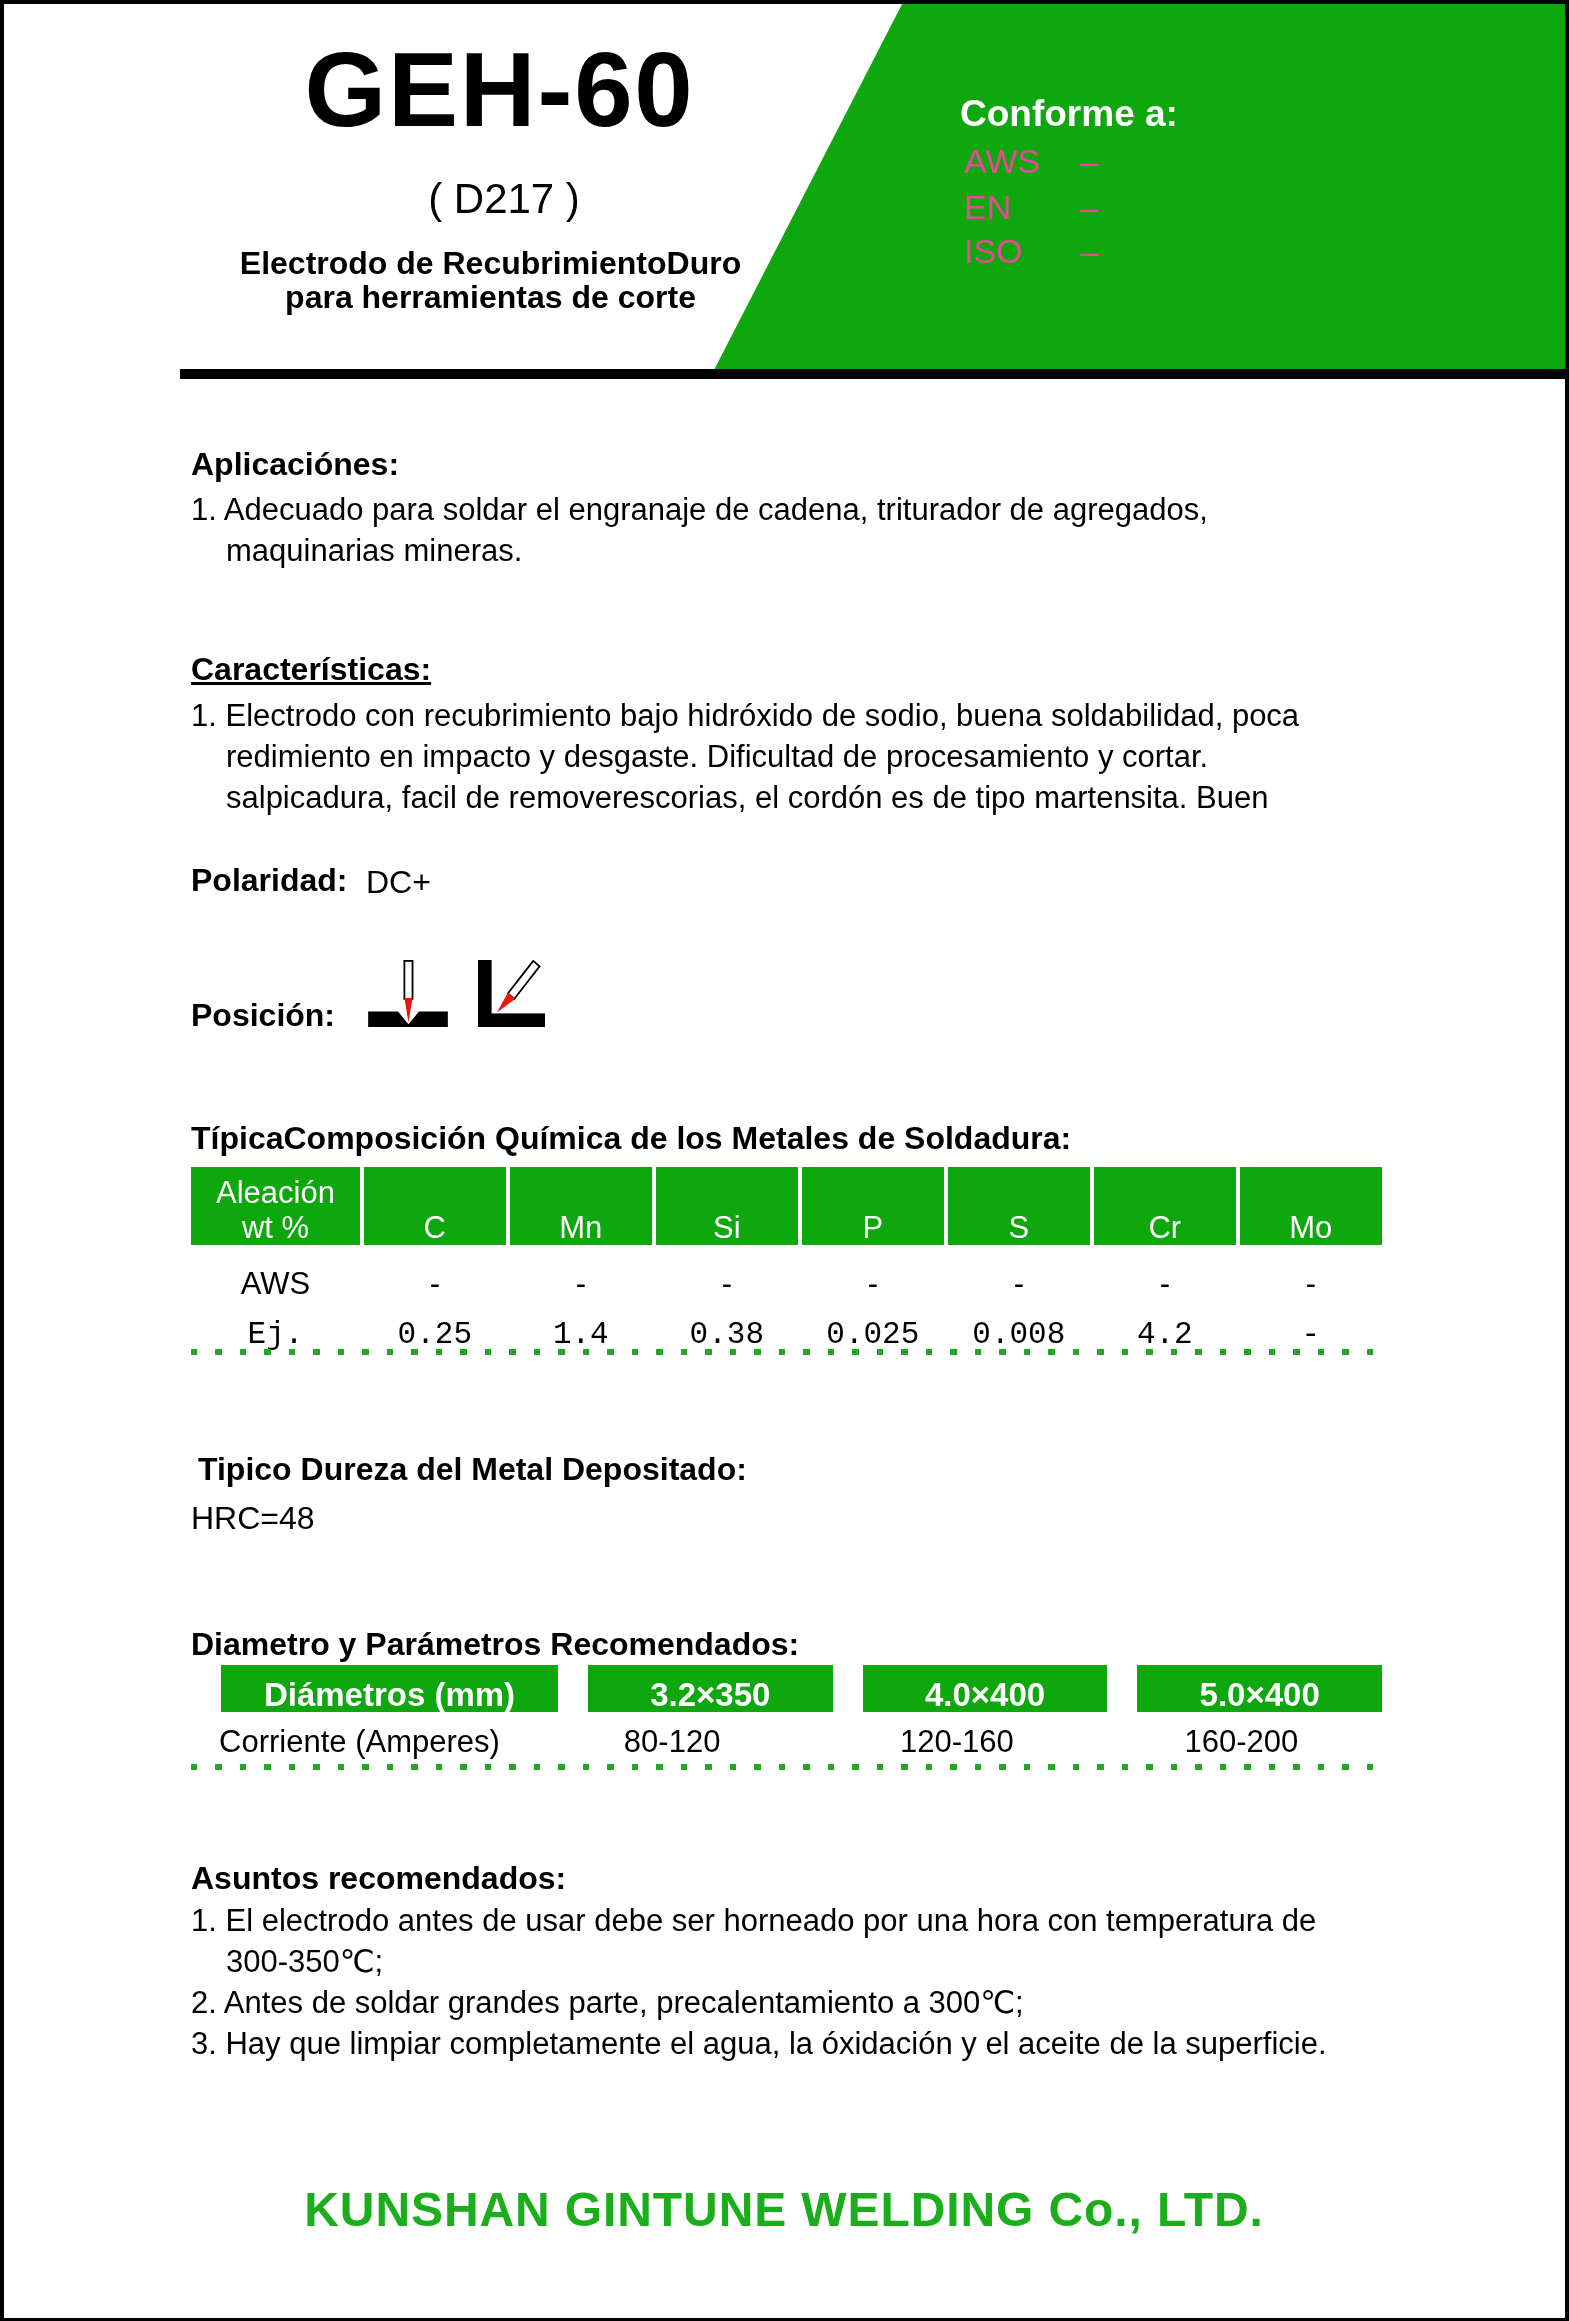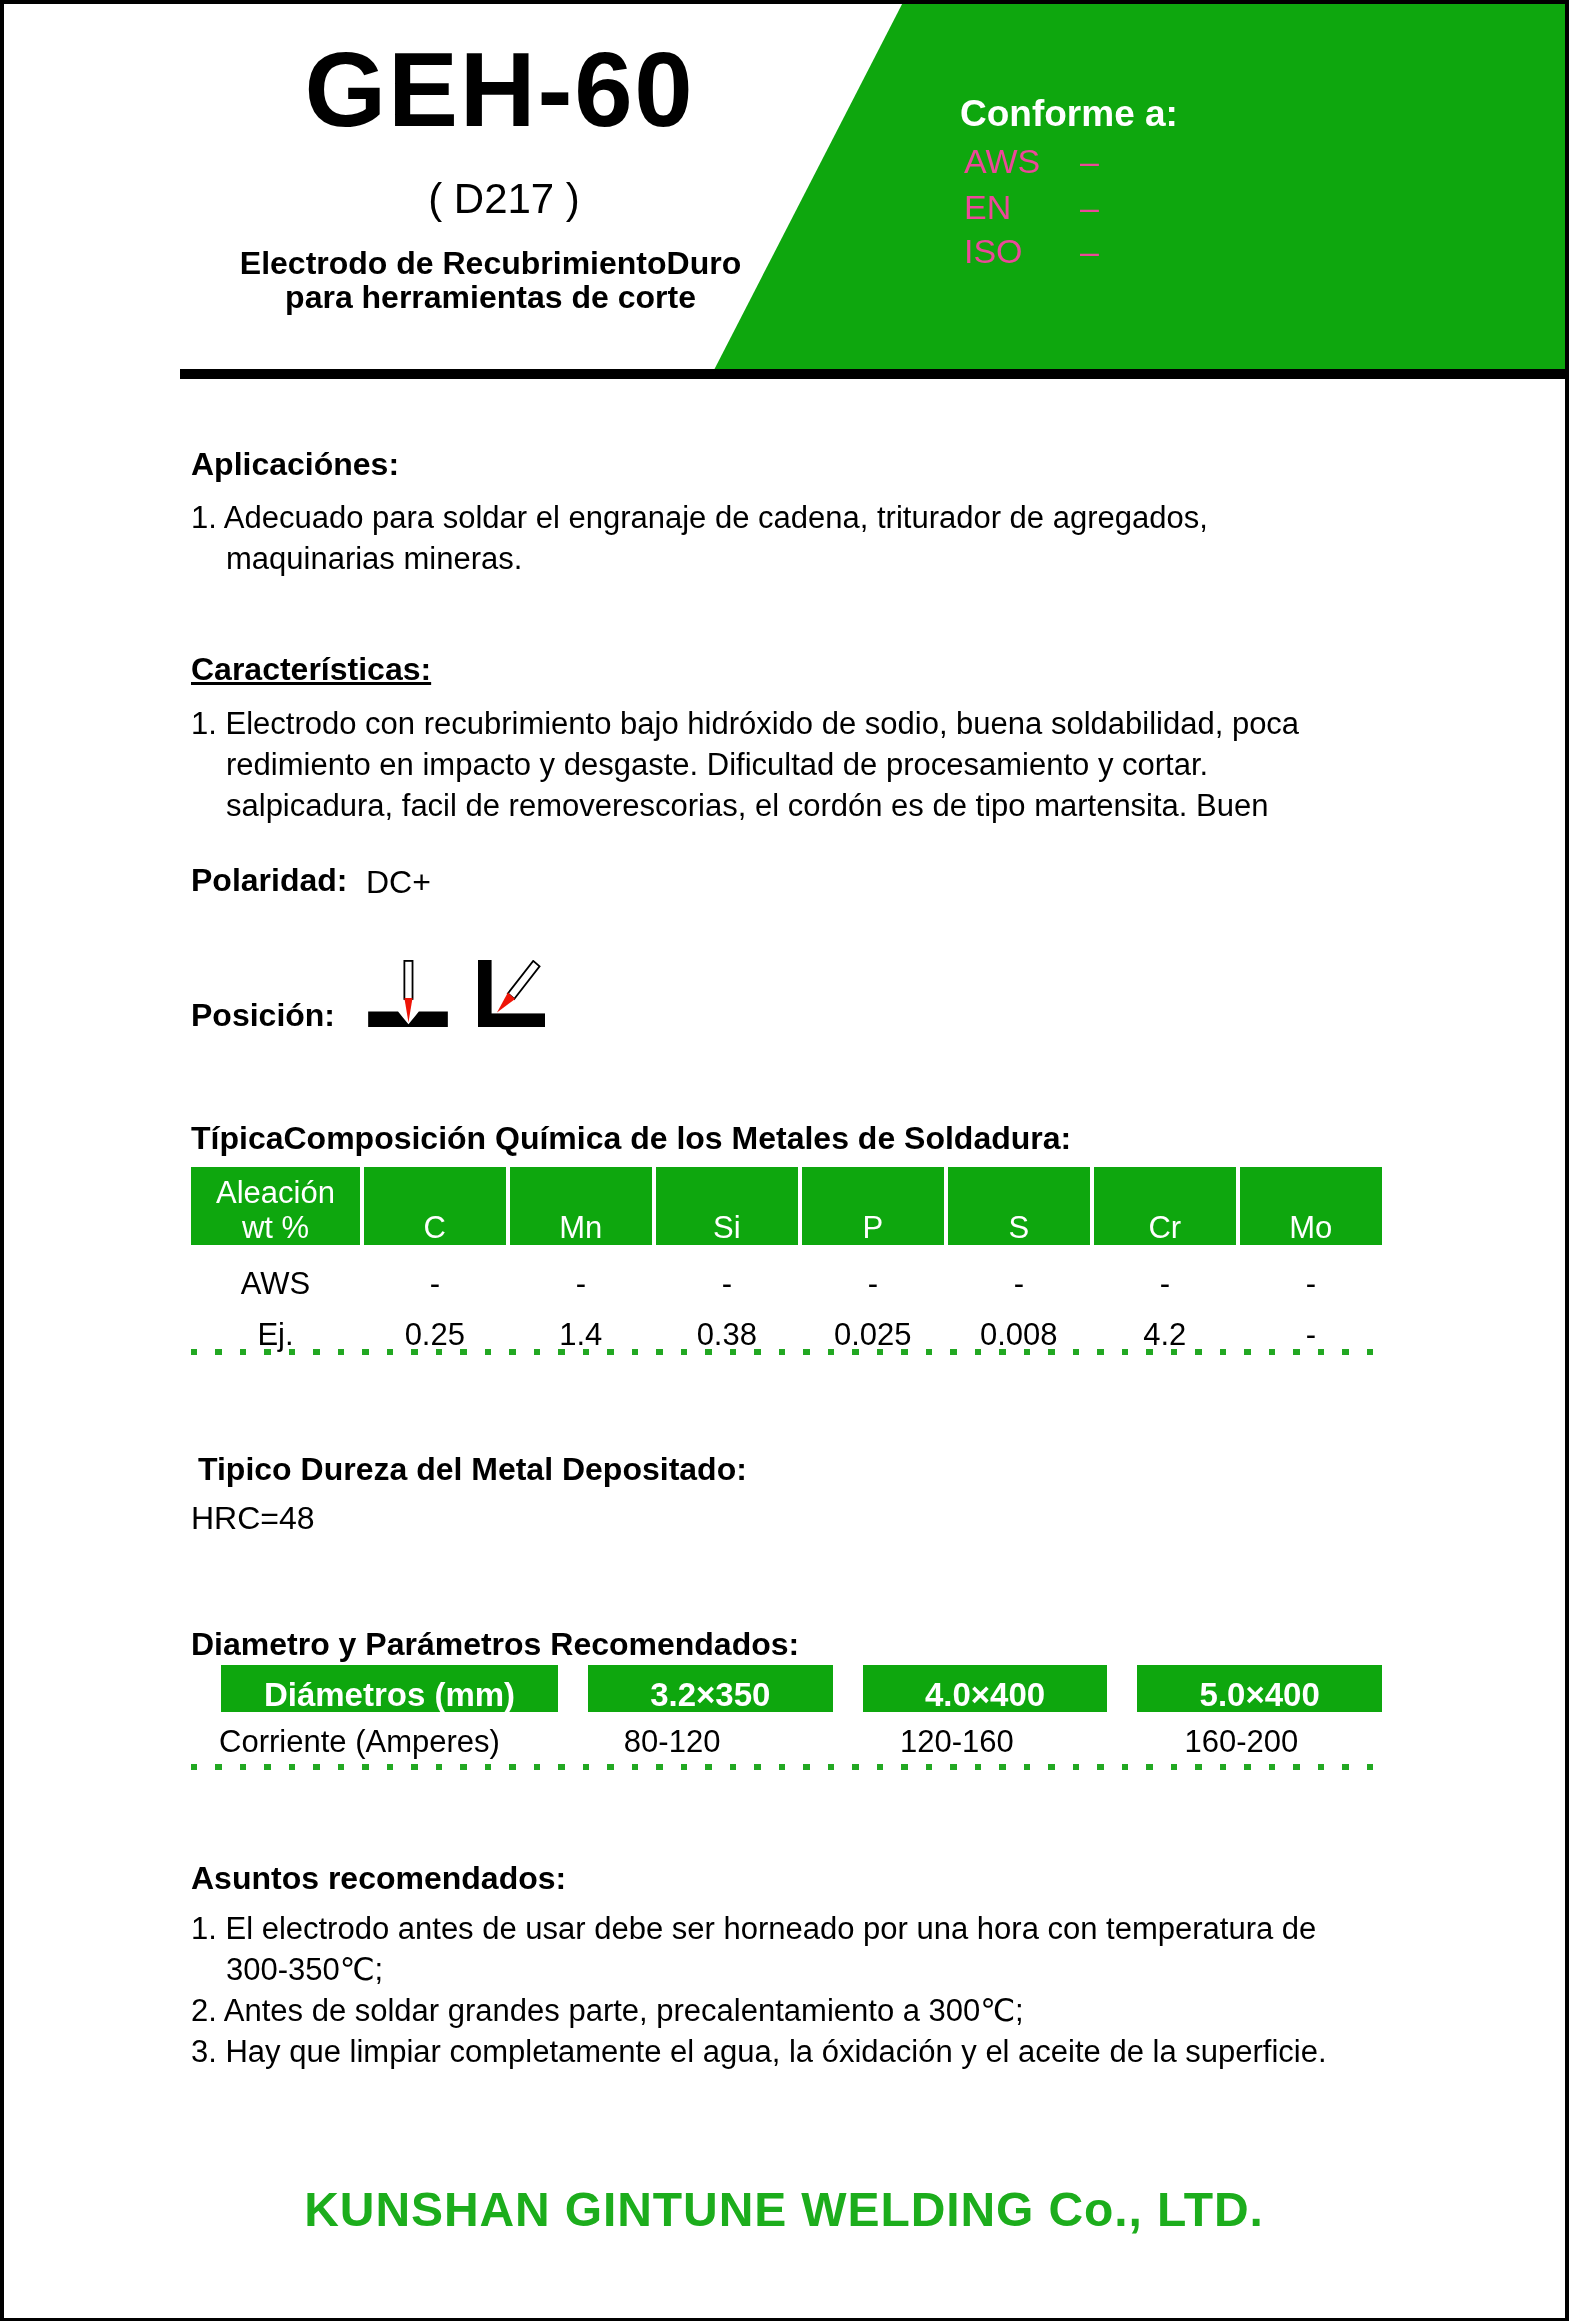--- a/index.html
+++ b/index.html
@@ -45,21 +45,21 @@
   .conf-row .lbl{display:inline-block;width:116px;}
   .conf-aws{left:960px;top:138px;}
   .conf-en{left:960px;top:184px;}
   .conf-iso{left:960px;top:228px;}
   .divider-bar{
     left:176px;top:365px;width:1388px;height:10px;background:#000;
   }
 
   
   .h-sec{font-size:32px;font-weight:bold;}
-  .body-lines{font-size:31px;line-height:41px;margin-top:8px;}
+  .body-lines{font-size:31px;line-height:41px;}
   .body-lines .cont{padding-left:35px;}
 
   .sec-apl-h{left:187px;top:442px;}
   .sec-apl-b{left:187px;top:485px;}
   .sec-car-h{left:187px;top:647px;text-decoration:underline;}
   .sec-car-b{left:187px;top:691px;}
 
   .pol-label{left:187px;top:858px;}
   .pol-value{left:362px;top:860px;font-size:32px;}
   .pos-label{left:187px;top:993px;}
@@ -75,21 +75,21 @@
     display:flex;flex-direction:column;align-items:center;justify-content:flex-end;
     font-size:31px;line-height:35px;
   }
   .chem-table .t-head{height:78px;}
   .chem-table .cell0{width:169px;}
   .chem-table .celln{flex:1;margin-left:3.6px;}
   .t-row{display:flex;align-items:center;font-size:31px;}
   .t-row .c0{width:169px;text-align:center;}
   .t-row .cn{flex:1;margin-left:3.6px;text-align:center;}
   .chem-row1{height:55px;margin-top:11px;}
-  .chem-row2{height:47px;}
+  .chem-row2{height:47px;font-family:Liberation Mono, monospace;}
 
   .dotted{
     height:6.4px;
     background-image:repeating-linear-gradient(90deg,#22A822 0px,#22A822 6.4px,transparent 6.4px,transparent 24.5px);
   }
   .dot1{left:187px;top:1345px;width:1193px;}
   .dot2{left:187px;top:1760px;width:1193px;}
 
   .sec-dur-h{left:194px;top:1447px;}
   .dur-value{left:187px;top:1496px;font-size:32px;}

